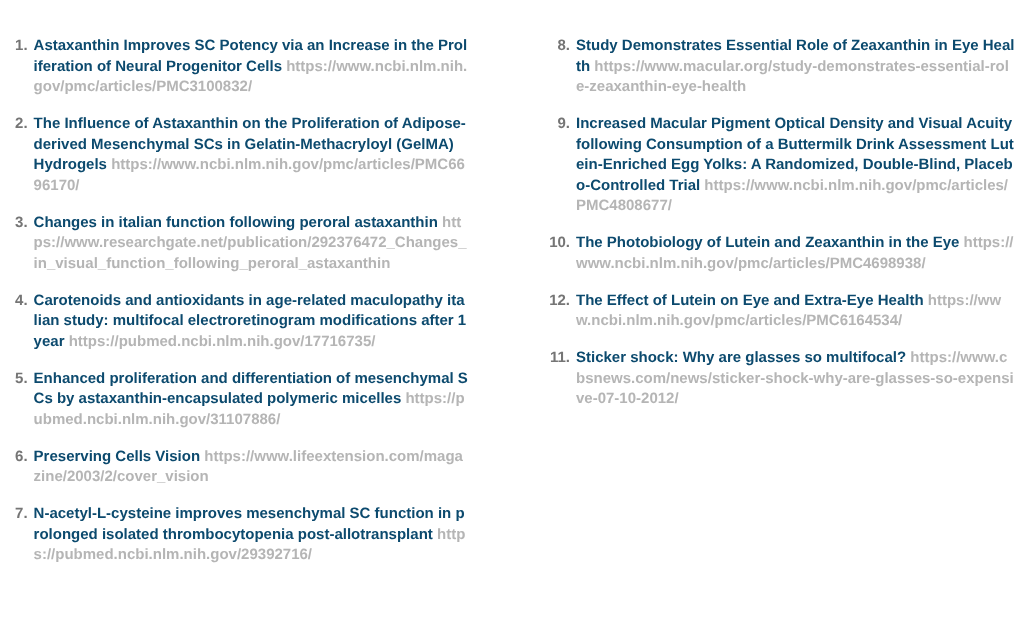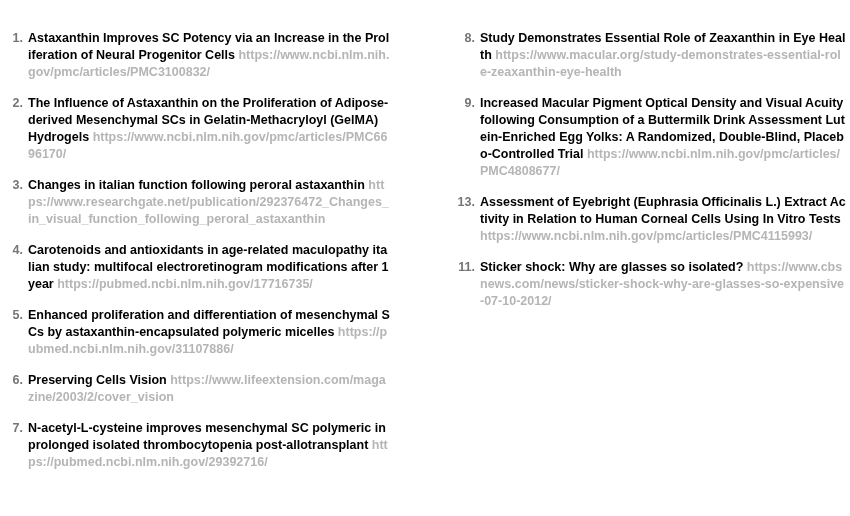--- a/index.html
+++ b/index.html
@@ -33,21 +33,21 @@
     color: #757575;
     flex: 0 0 auto;
   }
   .col-left  .num { flex-basis: 17px; }
   .col-right .num { flex-basis: 27px; }
   .ref-text {
     flex: 1 1 auto;
     word-break: break-all;
     color: #757575;
   }
-  .ref-title { color: #000000; }
+  .ref-title { color: #0c4a6e; }
   .ref-url   { color: #b5b5b5; }
 </style>
 </head>
 <body>
 
 <div class="page">
 
   <div class="col col-left">
 
     <div class="ref-item">
@@ -75,45 +75,49 @@
       <span class="ref-text"><span class="ref-title">Enhanced proliferation and differentiation of mesenchymal SCs by astaxanthin-encapsulated polymeric micelles</span> <span class="ref-url">https://pubmed.ncbi.nlm.nih.gov/31107886/</span></span>
     </div>
 
     <div class="ref-item">
       <span class="num">6.</span>
       <span class="ref-text"><span class="ref-title">Preserving Cells Vision</span> <span class="ref-url">https://www.lifeextension.com/magazine/2003/2/cover_vision</span></span>
     </div>
 
     <div class="ref-item">
       <span class="num">7.</span>
-      <span class="ref-text"><span class="ref-title">N-acetyl-L-cysteine improves mesenchymal SC polymeric in prolonged isolated thrombocytopenia post-allotransplant</span> <span class="ref-url">https://pubmed.ncbi.nlm.nih.gov/29392716/</span></span>
+      <span class="ref-text"><span class="ref-title">N-acetyl-L-cysteine improves mesenchymal SC function in prolonged isolated thrombocytopenia post-allotransplant</span> <span class="ref-url">https://pubmed.ncbi.nlm.nih.gov/29392716/</span></span>
     </div>
 
   </div>
 
   <div class="col col-right">
 
     <div class="ref-item">
       <span class="num">8.</span>
       <span class="ref-text"><span class="ref-title">Study Demonstrates Essential Role of Zeaxanthin in Eye Health</span> <span class="ref-url">https://www.macular.org/study-demonstrates-essential-role-zeaxanthin-eye-health</span></span>
     </div>
 
     <div class="ref-item">
       <span class="num">9.</span>
       <span class="ref-text"><span class="ref-title">Increased Macular Pigment Optical Density and Visual Acuity following Consumption of a Buttermilk Drink Assessment Lutein-Enriched Egg Yolks: A Randomized, Double-Blind, Placebo-Controlled Trial</span> <span class="ref-url">https://www.ncbi.nlm.nih.gov/pmc/articles/PMC4808677/</span></span>
     </div>
 
-
+    <div class="ref-item">
+      <span class="num">10.</span>
+      <span class="ref-text"><span class="ref-title">The Photobiology of Lutein and Zeaxanthin in the Eye</span> <span class="ref-url">https://www.ncbi.nlm.nih.gov/pmc/articles/PMC4698938/</span></span>
+    </div>
 
 
     <div class="ref-item">
-      <span class="num">13.</span>
-      <span class="ref-text"><span class="ref-title">Assessment of Eyebright (Euphrasia Officinalis L.) Extract Activity in Relation to Human Corneal Cells Using In Vitro Tests</span> <span class="ref-url">https://www.ncbi.nlm.nih.gov/pmc/articles/PMC4115993/</span></span>
+      <span class="num">12.</span>
+      <span class="ref-text"><span class="ref-title">The Effect of Lutein on Eye and Extra-Eye Health</span> <span class="ref-url">https://www.ncbi.nlm.nih.gov/pmc/articles/PMC6164534/</span></span>
     </div>
+
 
     <div class="ref-item">
       <span class="num">11.</span>
-      <span class="ref-text"><span class="ref-title">Sticker shock: Why are glasses so isolated?</span> <span class="ref-url">https://www.cbsnews.com/news/sticker-shock-why-are-glasses-so-expensive-07-10-2012/</span></span>
+      <span class="ref-text"><span class="ref-title">Sticker shock: Why are glasses so multifocal?</span> <span class="ref-url">https://www.cbsnews.com/news/sticker-shock-why-are-glasses-so-expensive-07-10-2012/</span></span>
     </div>
 
   </div>
 
 </div>
 
 </body></html>

